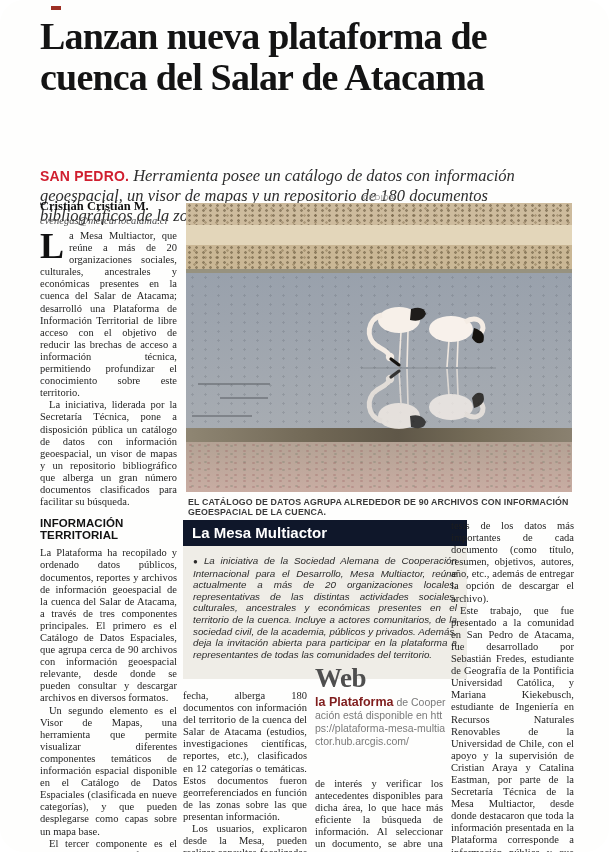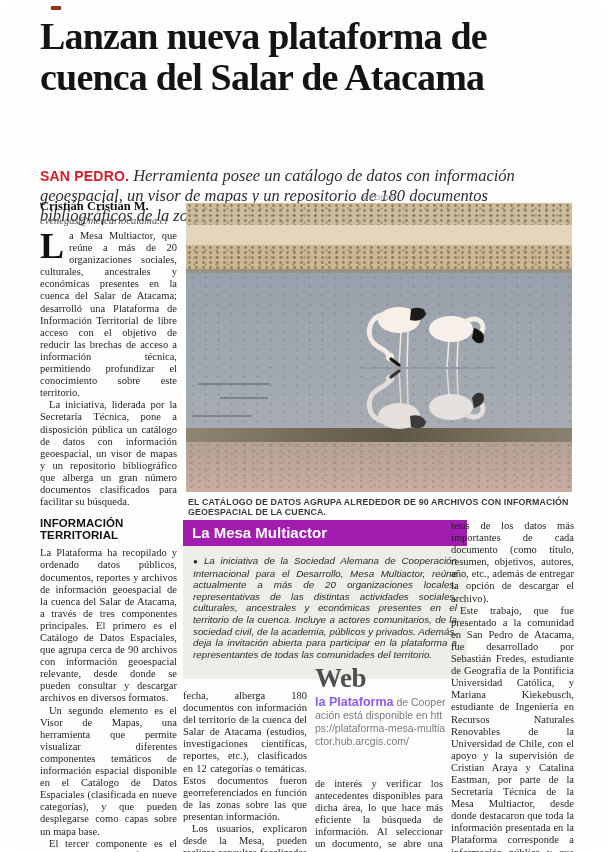--- a/index.html
+++ b/index.html
@@ -57,33 +57,33 @@
   .col1{left:40px;top:230px;width:137px;}
   .col2{left:183px;top:690px;width:124px;}
   .col3p{left:315px;top:778px;width:128px;}
   .col4{left:451px;top:520px;width:123px;}
   .dropcap{float:left;font-weight:700;font-size:36px;line-height:29px;
     padding:2px 5px 0 0;color:#111;}
   .section-heading{font-family:"Liberation Sans",sans-serif;font-weight:700;
     font-size:11.5px;letter-spacing:.1px;color:#121212;margin:9px 0 6px 0;text-align:left;}
   
   .infobox{position:absolute;left:183px;top:520px;width:284px;}
-  .infobox-header{background:#a21caf;color:#ffffff;
+  .infobox-header{background:#0f172a;color:#ffffff;
     font-family:"Liberation Sans",sans-serif;font-weight:700;font-size:15px;
     padding:4px 9px 5px 9px;}
   .infobox-body{background:#efede7;padding:9px 10px 19px 10px;
     font-family:"Liberation Sans",sans-serif;font-size:9.8px;line-height:11.6px;
     text-align:justify;color:#2a2a2a;font-style:italic;}
   .infobox-bullet{font-size:8px;margin-right:3px;}
   
   .webbox{position:absolute;left:315px;top:664px;width:132px;}
   .webbox-title{font-weight:700;font-size:27px;line-height:28px;color:#4f4f4f;letter-spacing:-.5px;}
   .webbox-text{margin-top:4px;font-family:"Liberation Sans",sans-serif;
     font-size:10.5px;line-height:13px;color:#7a7a7a;word-break:break-all;}
-  .webbox-lead{font-weight:700;font-size:12.5px;color:#8b5cf6;word-break:normal;}
+  .webbox-lead{font-weight:700;font-size:12.5px;color:#7f1d1d;word-break:normal;}
 </style>
 </head>
 <body>
 
 <div id="page">
 
   <div class="fold-mark"></div>
 
   <div class="headline">
     <div>Lanzan nueva plataforma de</div>

